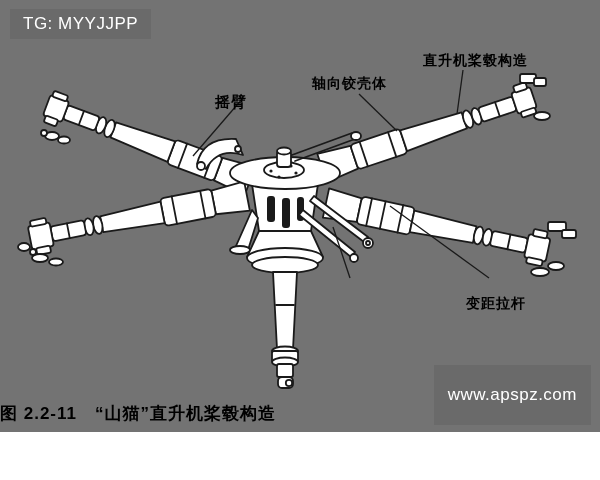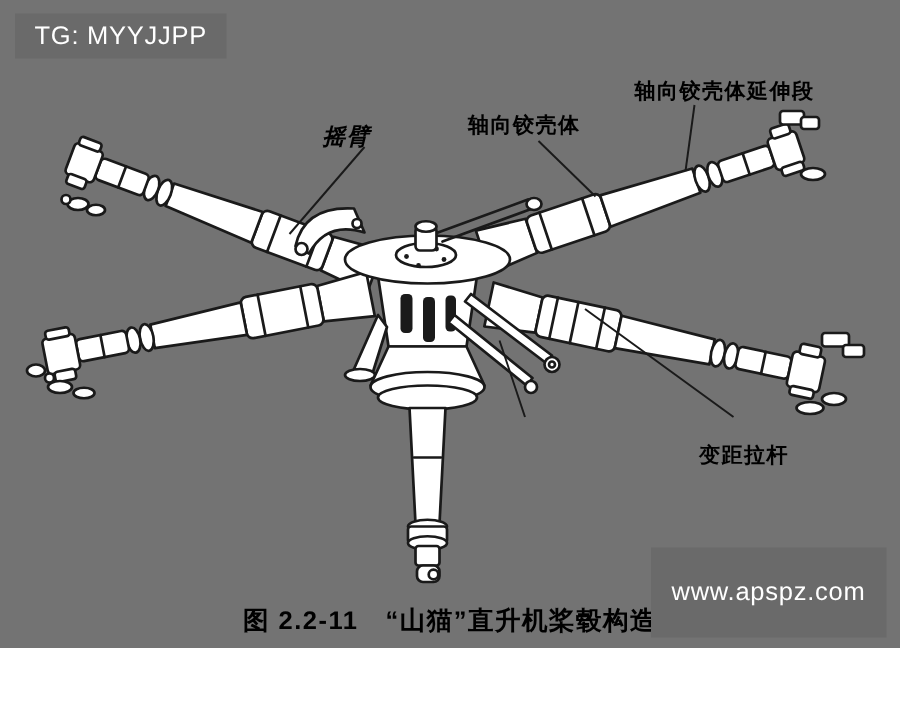--- a/index.html
+++ b/index.html
@@ -11,27 +11,27 @@
   .badge{
     position:absolute;background:#6a6a6a;color:#ffffff;
     font-size:17px;letter-spacing:.5px;white-space:nowrap;
   }
   #tg-badge{left:10px;top:9px;padding:5px 13px;}
   #url-badge{right:9px;bottom:7px;padding:20px 14px;}
   .dlabel{
     position:absolute;color:#000;font-weight:700;font-size:14px;
     letter-spacing:1px;white-space:nowrap;line-height:1;
   }
-  #label-rocker{left:215px;top:84px;font-size:15px;font-style:italic;}
+  #label-rocker{left:215px;top:94px;font-size:15px;}
   #label-axial{left:312px;top:76px;text-align:center;}
   #label-axial-ext{left:423px;top:53px;}
   #label-swash-link{left:310px;top:280px;}
   #label-pitch-rod{left:466px;top:296px;}
   .caption{
-    position:absolute;left:0;right:0;top:402px;text-align:center;
+    position:absolute;left:0;right:0;top:402px;
     color:#000;font-weight:700;font-size:17px;letter-spacing:1px;white-space:nowrap;
   }
   .baidu-wm{
     position:absolute;right:12px;top:366px;color:#efeeec;text-align:center;
     user-select:none;
   }
   .baidu-wm .row{display:flex;align-items:center;gap:4px;justify-content:center;}
   .baidu-wm .b{font-size:27px;font-weight:700;letter-spacing:1px;color:#efeeec;}
   .baidu-wm .jy{font-size:17px;font-weight:700;background:#f1f0ee;color:#ffffff;
     padding:2px 4px;border-radius:3px;}
@@ -178,21 +178,21 @@
       <line x1="463" y1="70" x2="457" y2="114"></line>
       <line x1="350" y1="278" x2="333" y2="227"></line>
       <line x1="489" y1="278" x2="390" y2="206"></line>
     </g>
   </svg>
 
   <div class="badge" id="tg-badge">TG: MYYJJPP</div>
 
   <div class="dlabel" id="label-rocker">摇臂</div>
   <div class="dlabel" id="label-axial">轴向铰壳体</div>
-  <div class="dlabel" id="label-axial-ext">轴向铰壳体延伸段</div>
+  <div class="dlabel" id="label-axial-ext">直升机桨毂构造</div>
   <div class="dlabel" id="label-pitch-rod">变距拉杆</div>
 
   <div class="caption">图 2.2-11　“山猫”直升机桨毂构造</div>
 
   <div class="baidu-wm">
     <div class="row">
       <span class="b">Baidu</span>
       <span>
         <svg width="18" height="16" viewBox="0 0 18 16">
           <g fill="#efeeec">

